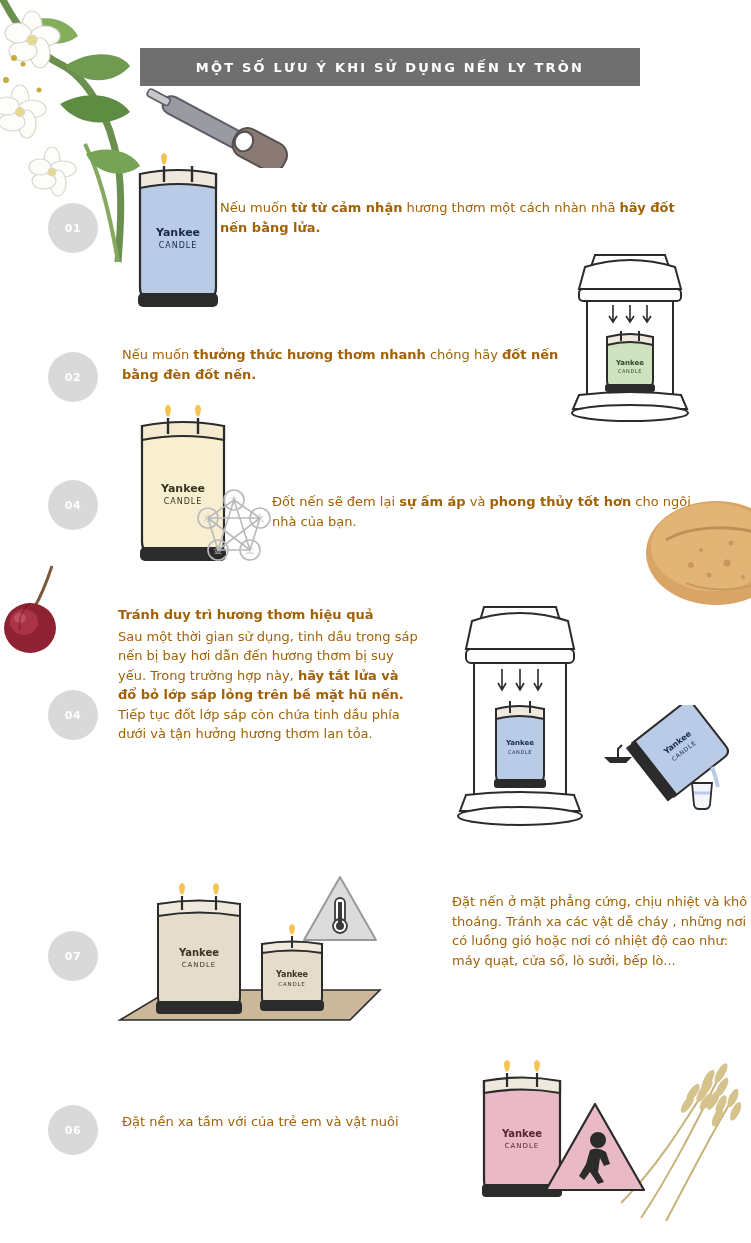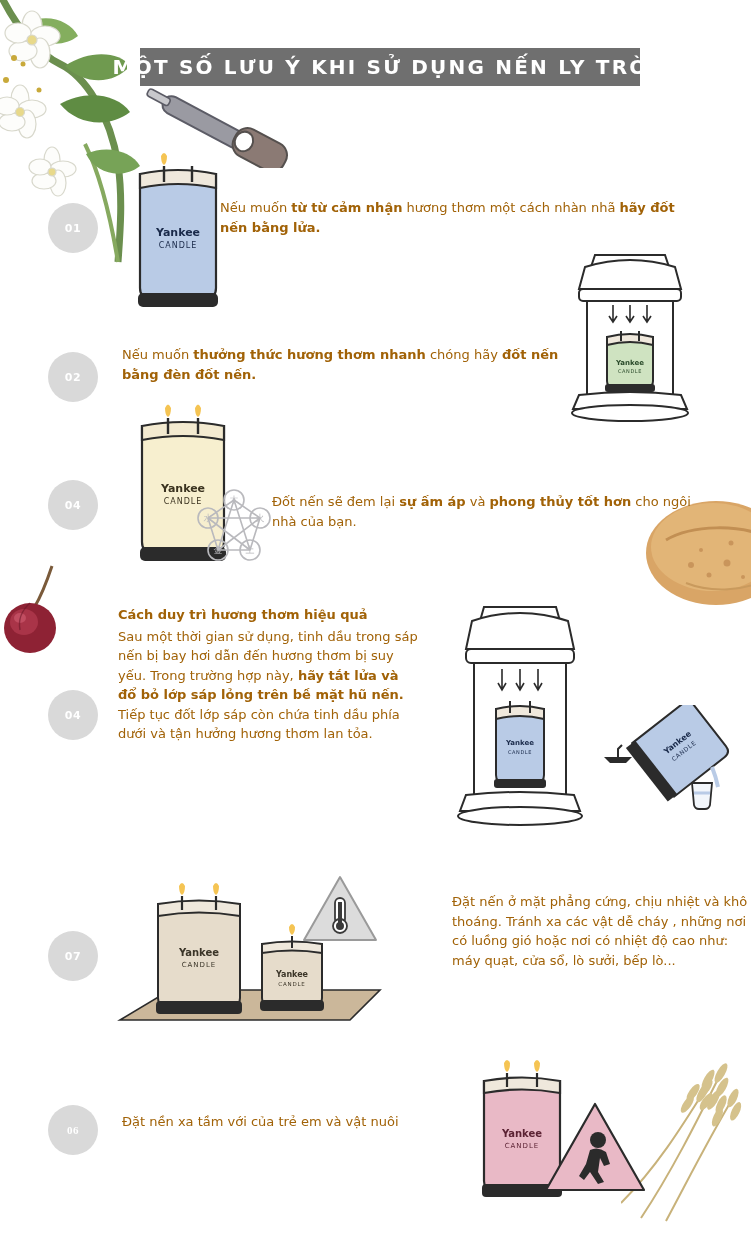--- a/index.html
+++ b/index.html
@@ -20,21 +20,21 @@
     top: 48px;
     width: 500px;
     height: 38px;
     background: #6f6f6f;
     display: flex;
     align-items: center;
     justify-content: center;
   }
   .header-bar span {
     color: #ffffff;
-    font-size: 20px;
+    font-size: 13px;
     font-weight: bold;
     letter-spacing: 2.2px;
     white-space: nowrap;
   }
 
   
   .botanical-tl {
     position: absolute;
     left: -10px;
     top: -6px;
@@ -322,21 +322,21 @@
     <rect x="40" y="12" width="12" height="68" fill="#2b2b2b"></rect>
     <text x="84" y="42" text-anchor="middle" font-family="DejaVu Sans, sans-serif" font-size="8" font-weight="bold" fill="#1a2a4a">Yankee</text>
     <text x="84" y="52" text-anchor="middle" font-family="DejaVu Sans, sans-serif" font-size="6" letter-spacing="0.8" fill="#1a2a4a">CANDLE</text>
   </g>
   <path d="M112,62 Q116,72 118,82" fill="none" stroke="#b9cbe6" stroke-width="4"></path>
   <path d="M104,78 L112,78 L110,100 Q109,104 105,104 L99,104 Q95,104 94,100 L92,78 Z" fill="#f2f6fb" stroke="#2b2b2b" stroke-width="1.8"></path>
   <path d="M94,88 L110,88" stroke="#b9cbe6" stroke-width="3"></path>
 </svg>
 
 <div class="badge" style="left:48px; top:690px;">04</div>
-<div class="step-text" style="left:118px; top:605px; width:300px;"><span class="sub-head">Cách duy trì hương thơm hiệu quả</span>Sau một thời gian sử dụng, tinh dầu trong sáp nến bị bay hơi dẫn đến hương thơm bị suy yếu. Trong trường hợp này, <b>hãy tắt lửa và đổ bỏ lớp sáp lỏng trên bề mặt hũ nến.</b> Tiếp tục đốt lớp sáp còn chứa tinh dầu phía dưới và tận hưởng hương thơm lan tỏa.</div>
+<div class="step-text" style="left:118px; top:605px; width:300px;"><span class="sub-head">Tránh duy trì hương thơm hiệu quả</span>Sau một thời gian sử dụng, tinh dầu trong sáp nến bị bay hơi dẫn đến hương thơm bị suy yếu. Trong trường hợp này, <b>hãy tắt lửa và đổ bỏ lớp sáp lỏng trên bề mặt hũ nến.</b> Tiếp tục đốt lớp sáp còn chứa tinh dầu phía dưới và tận hưởng hương thơm lan tỏa.</div>
 
 <svg class="illus" style="left:110px; top:870px; width:290px; height:180px;" viewBox="0 0 290 180">
   <path d="M10,150 L60,120 L270,120 L240,150 Z" fill="#cbb79a" stroke="#2b2b2b" stroke-width="1.6"></path>
 
   <g>
     <path d="M48,34 L48,128 Q48,136 56,136 L122,136 Q130,136 130,128 L130,34 Z" fill="#e6dccb" stroke="#2b2b2b" stroke-width="2"></path>
     <path d="M48,34 Q89,27 130,34 L130,46 Q89,39 48,46 Z" fill="#efe8dc" stroke="#2b2b2b" stroke-width="2"></path>
     <line x1="72" y1="26" x2="72" y2="40" stroke="#2b2b2b" stroke-width="2.2"></line>
     <line x1="106" y1="26" x2="106" y2="40" stroke="#2b2b2b" stroke-width="2.2"></line>
     <path d="M69,16 Q72,10 75,16 Q75,23 72,25 Q69,23 69,16 Z" fill="#f5c453"></path>
@@ -381,14 +381,14 @@
 </svg>
 
 <svg class="illus" style="left:540px; top:1098px; width:110px; height:100px;" viewBox="0 0 110 100">
   <path d="M55,6 L104,92 L6,92 Z" fill="#e9b9c6" stroke="#2b2b2b" stroke-width="2.2" stroke-linejoin="round"></path>
   <g fill="#2b2b2b">
     <circle cx="58" cy="42" r="8"></circle>
     <path d="M50,52 Q58,48 66,54 L70,66 L64,68 L60,60 L58,74 L64,84 L58,86 L50,74 L44,82 L39,78 L46,66 Z"></path>
   </g>
 </svg>
 
-<div class="badge" style="left:48px; top:1105px;font-family:Liberation Serif, serif;">06</div>
+<div class="badge" style="left:48px; top:1105px;">06</div>
 <div class="step-text" style="left:122px; top:1112px; width:300px;">Đặt nền xa tầm với của trẻ em và vật nuôi</div>
 
 </body></html>

